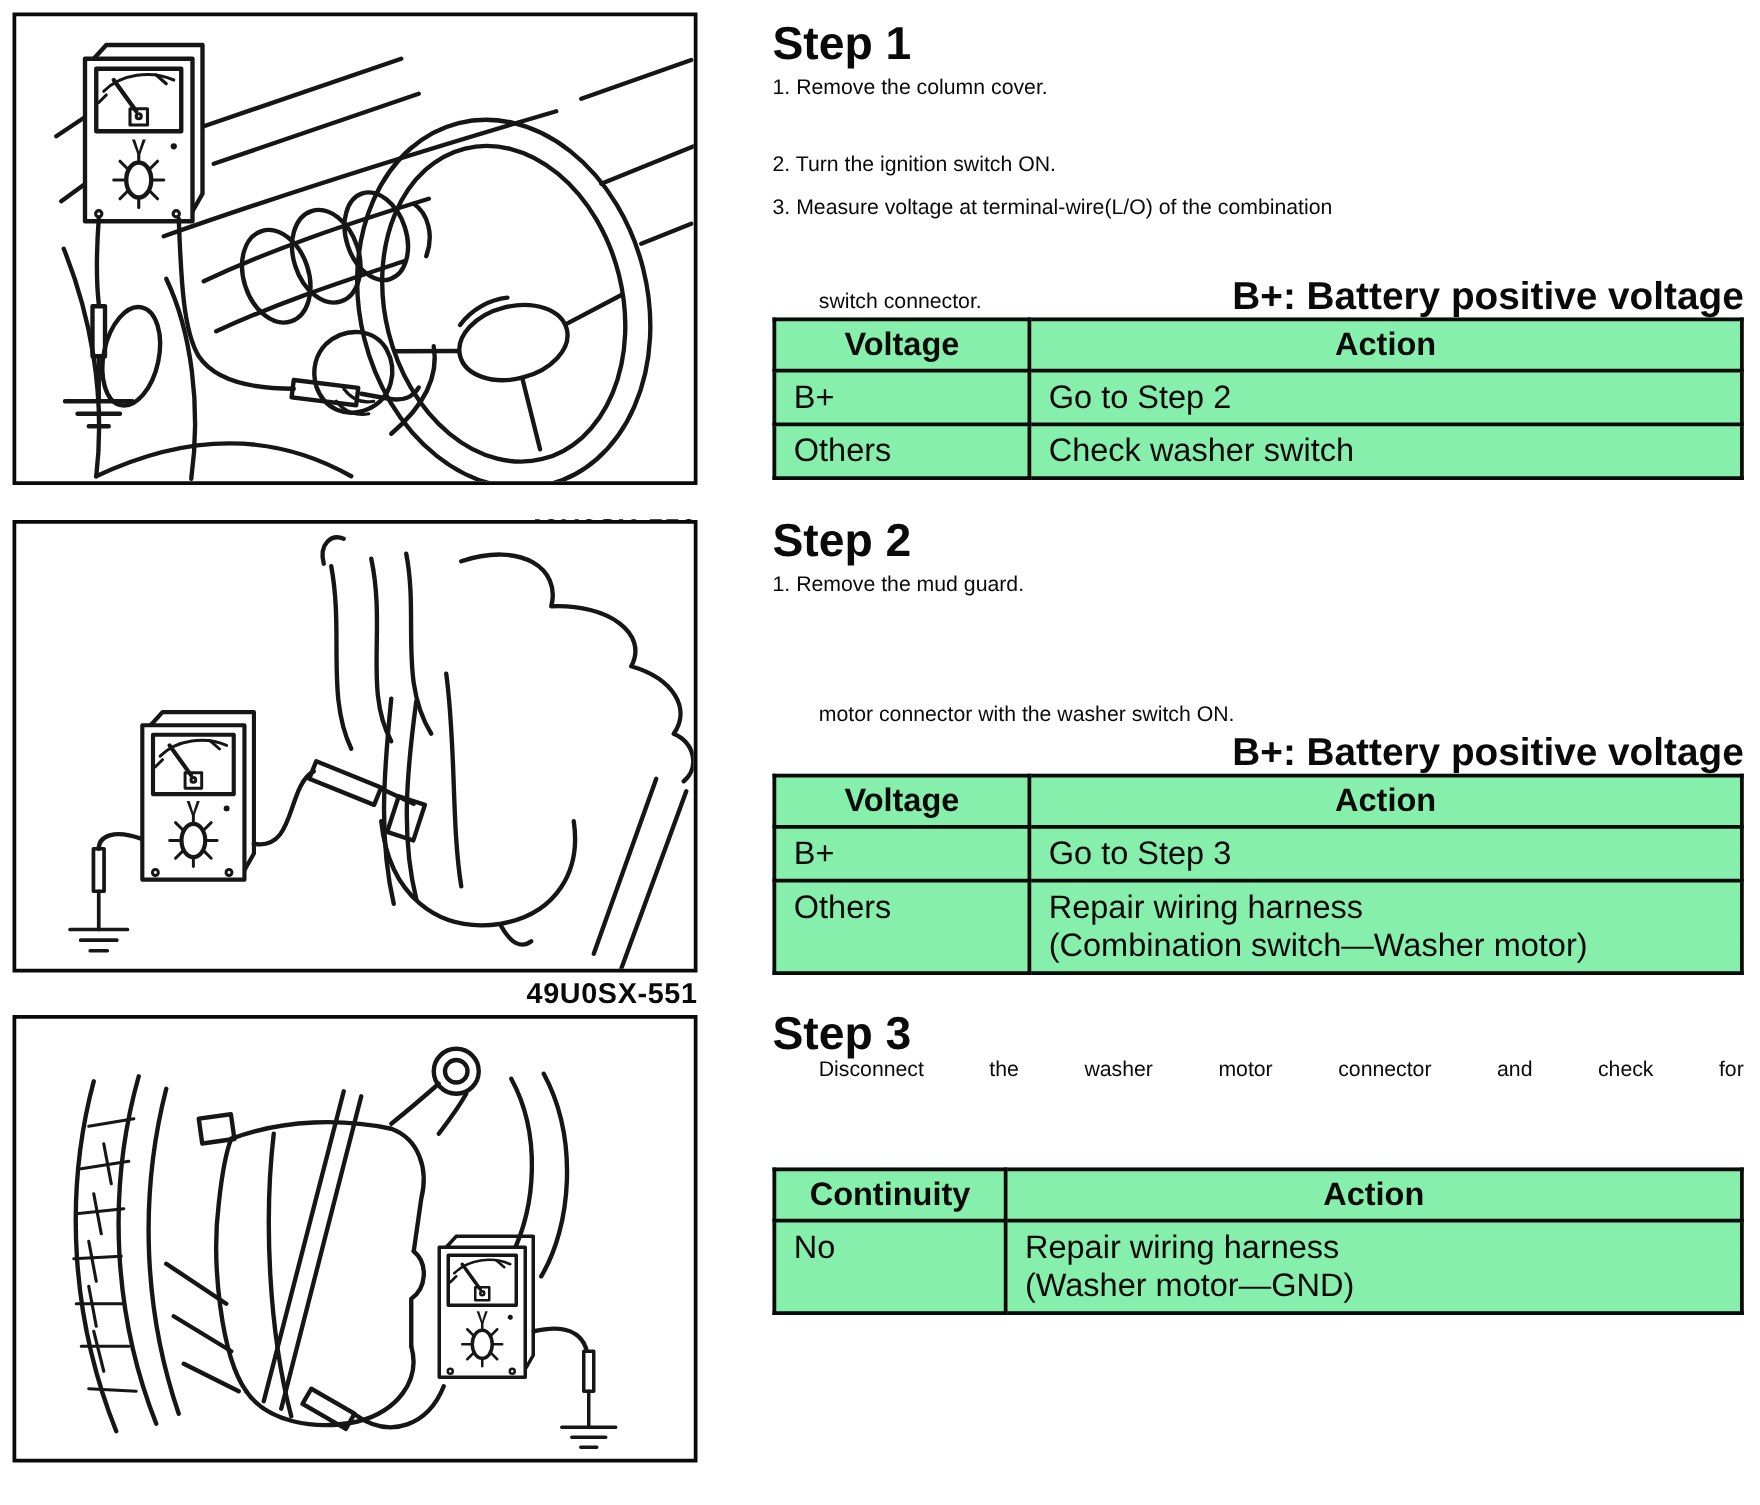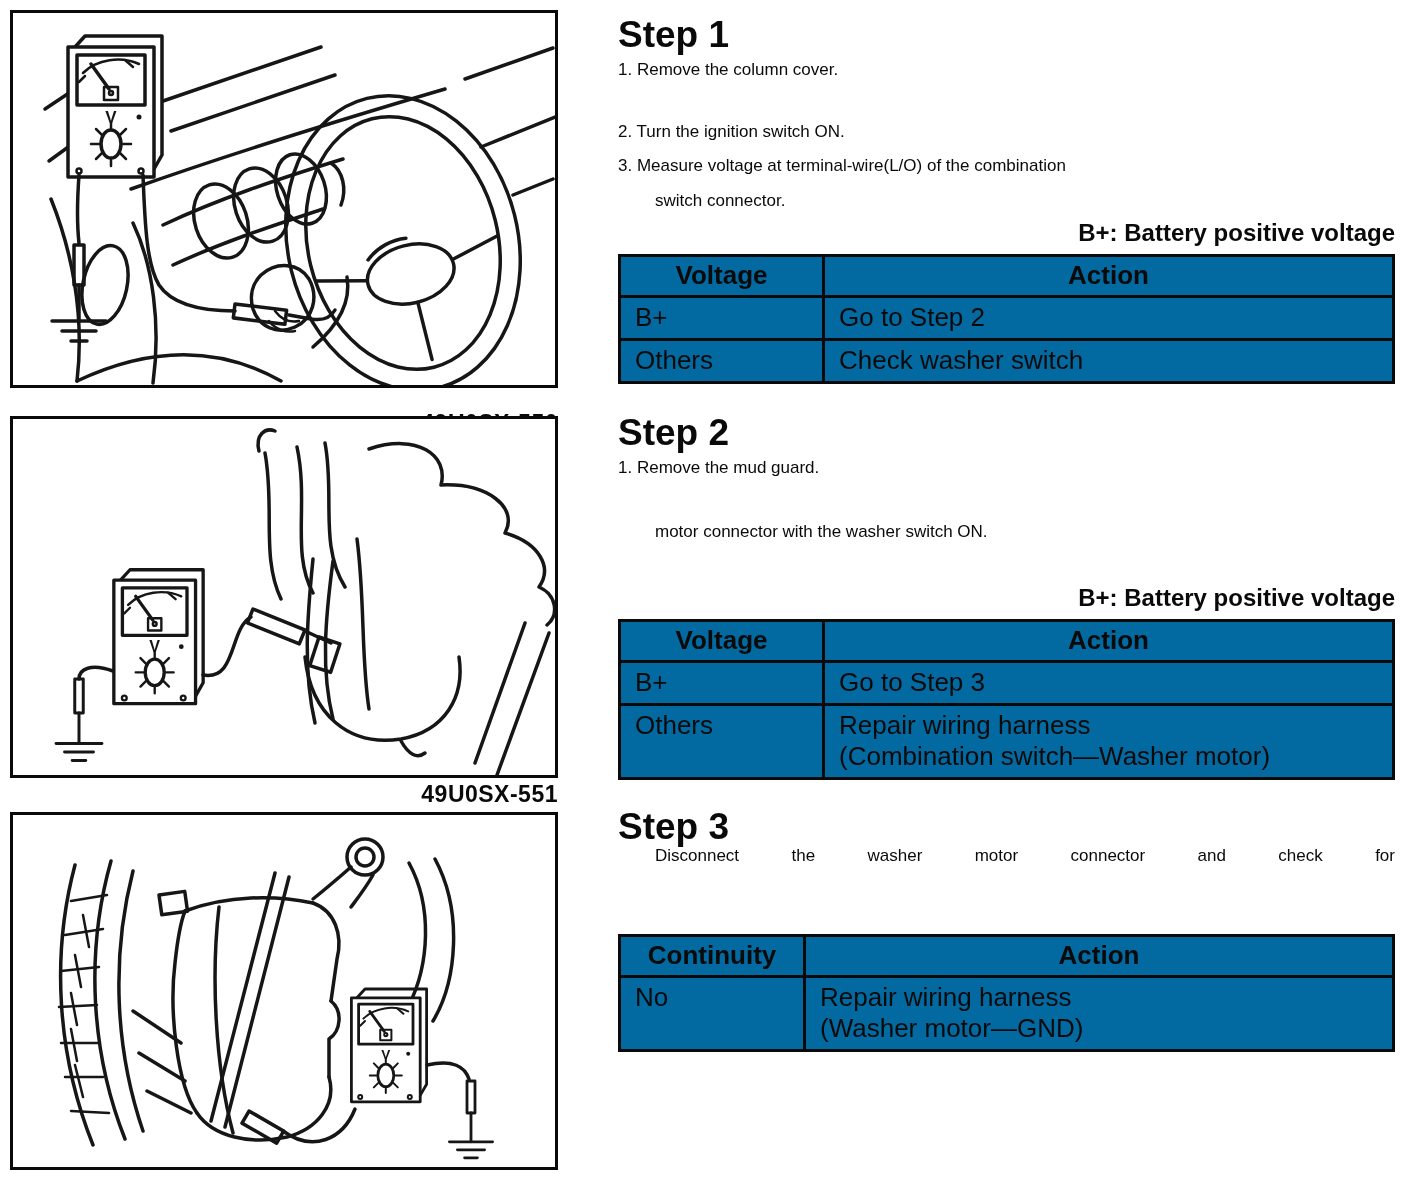--- a/index.html
+++ b/index.html
@@ -16,26 +16,26 @@
   .figcode {
     position:absolute; left:10px; width:548px; text-align:right;
     font-size:23px; font-weight:700; letter-spacing:0.5px;
   }
   #figcode-1 { top:410px; } #figcode-2 { top:781px; } #figcode-3 { top:1212px; }
   
   .rcol { position:absolute; left:618px; top:0; width:777px; height:1204px; }
   .rcol > div, .rcol > table { position:absolute; left:0; }
   .step-heading { font-size:37px; font-weight:700; }
   .body-text { font-size:17px; line-height:35px; }
-  .cont { margin-left:37px; }           
+  .cont { margin-left:37px;margin-top:40px; }           
   .jline { text-align:justify; text-align-last:justify; }  
-  .note  { width:777px; text-align:right; font-size:24px; font-weight:700; }
+  .note  { width:777px; text-align:right; font-size:31px; font-weight:700; }
   .para  { margin-left:37px; width:740px; }
   
-  table.dtable { border-collapse:collapse; width:777px; background:#0369a1; table-layout:fixed; }
+  table.dtable { border-collapse:collapse; width:777px; background:#86efac; table-layout:fixed; }
   .dtable th, .dtable td { border:3px solid #0a0a0a; font-size:26px; }
   .dtable th { font-weight:700; text-align:center; padding:3px 0 4px 0; }
   .dtable td { text-align:left; vertical-align:top; padding:4px 10px 5px 14px; line-height:31px; }
   .dtable col.keycol-wide   { width:204px; }
   .dtable col.keycol-narrow { width:185px; }
   
   .art { stroke:#161616; stroke-width:3.5; fill:none; stroke-linecap:round; stroke-linejoin:round; }
   .art-thin { stroke-width:2.5; }
   .svgtext { font-family:"Liberation Sans", sans-serif; font-weight:700; fill:#161616; stroke:none; }
 </style>

